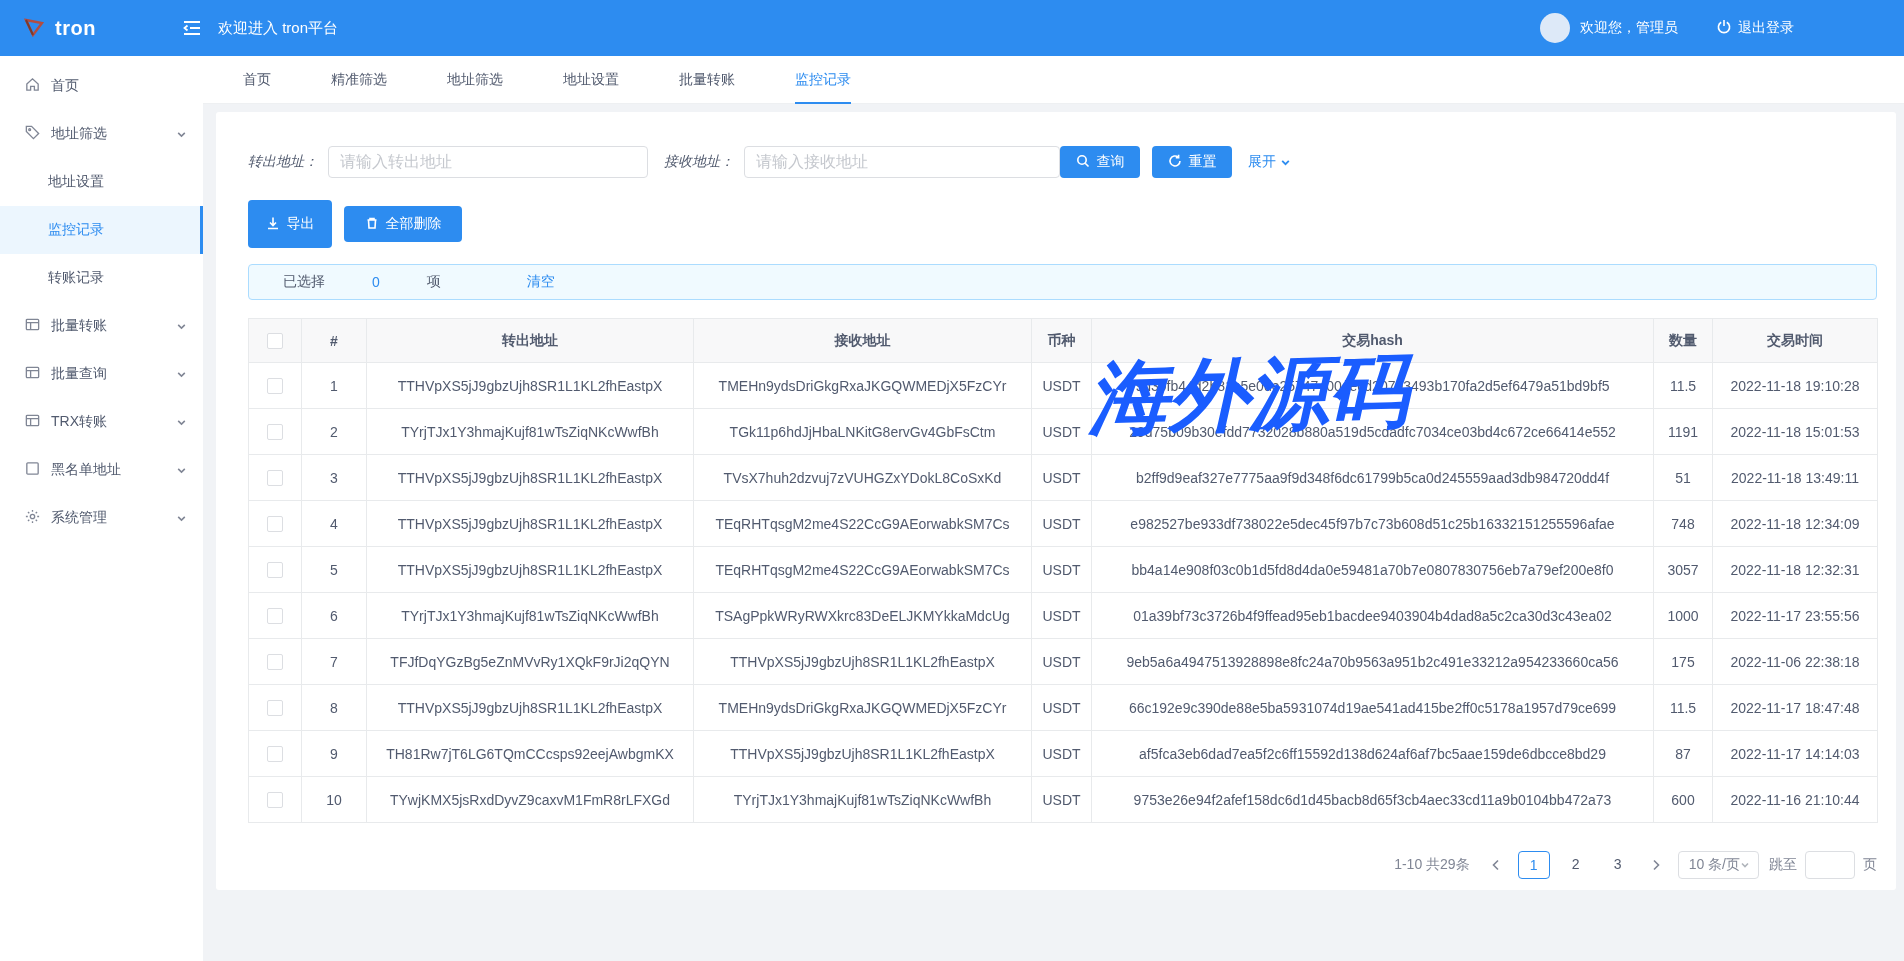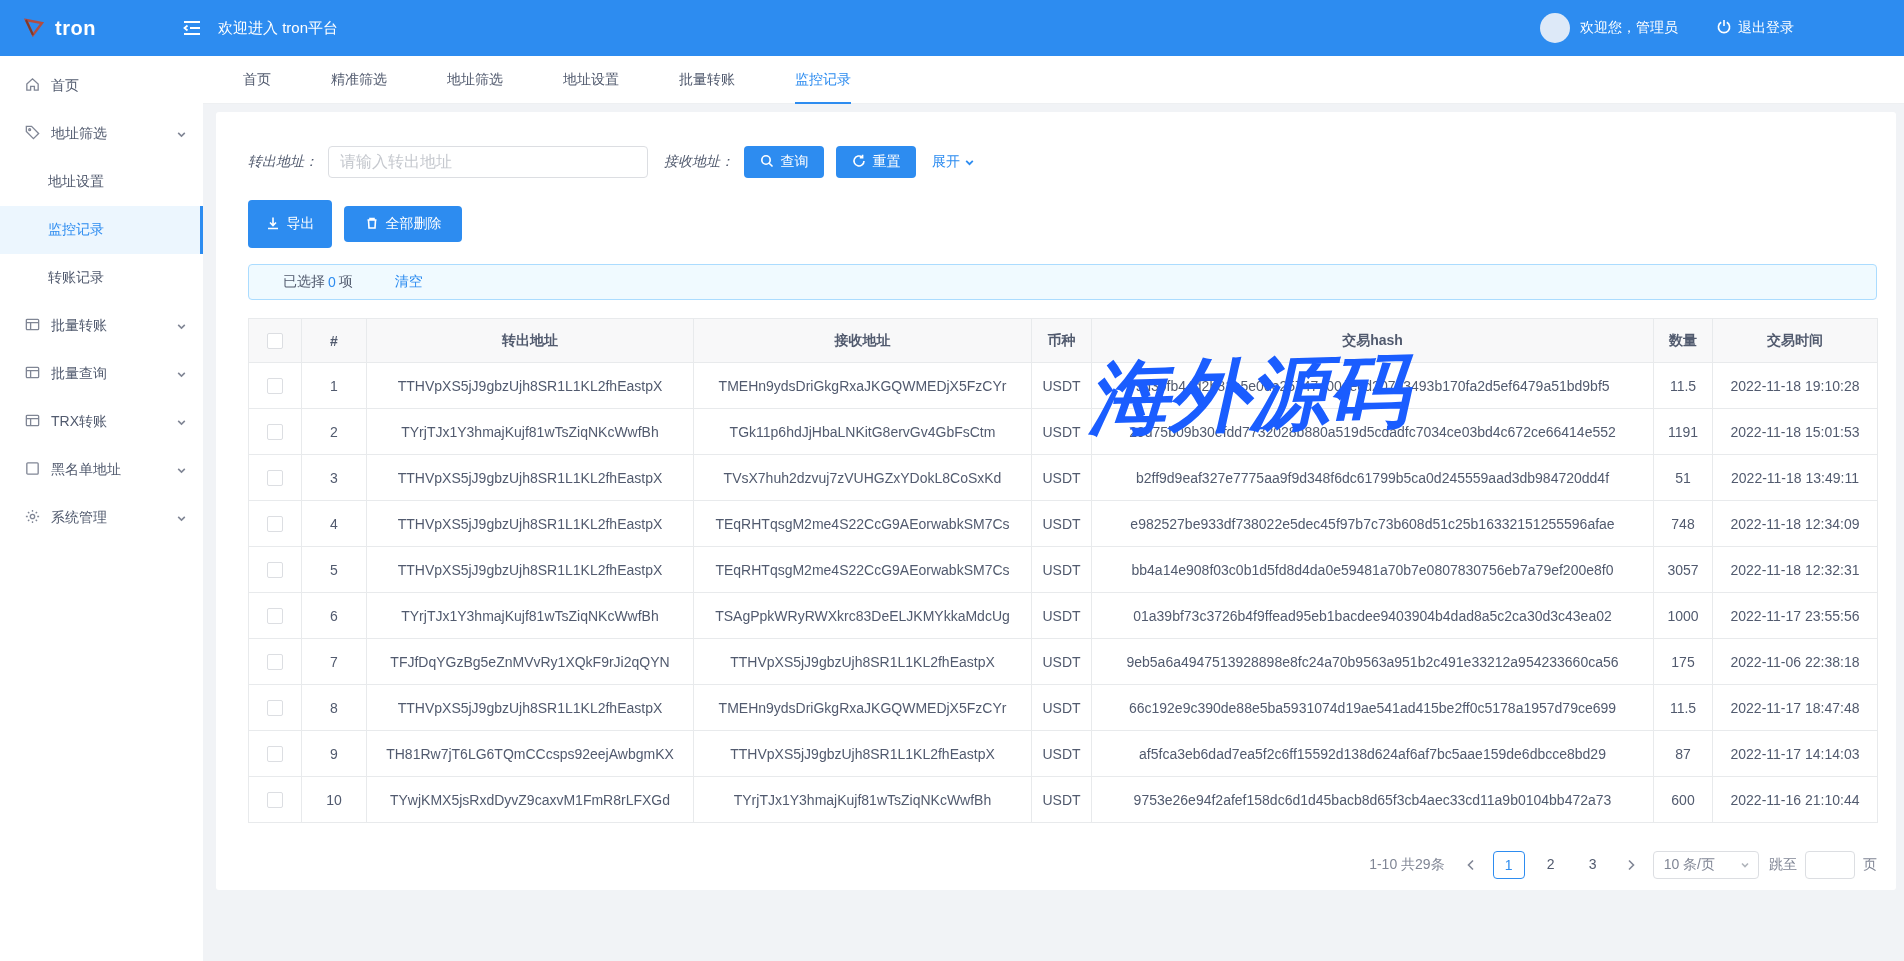--- a/index.html
+++ b/index.html
@@ -58,21 +58,21 @@
   .btn-search{width:80px;}
   .btn-reset{margin-left:12px;width:80px;}
   .expand{margin-left:16px;color:var(--primary);cursor:pointer;display:inline-flex;align-items:flex-end;gap:4px;}
   .expand svg{stroke:var(--primary);fill:none;stroke-width:1.6;}
   
   .action-row{display:flex;align-items:center;margin-bottom:16px;}
   .btn-export{width:84px;height:48px;}
   .btn-delete{width:118px;height:36px;margin-left:12px;}
   
   .selection-bar{width:1629px;height:36px;background:var(--sel-bg);border:1px solid var(--sel-border);
-    border-radius:4px;display:flex;align-items:center;padding-left:34px;margin-bottom:18px;}
+    border-radius:4px;display:flex;align-items:center;padding-left:34px;margin-bottom:18px;gap:44px;}
   .sel-count{color:var(--primary);margin:0 3px;}
   .sel-clear{color:var(--primary);margin-left:42px;cursor:pointer;font-family:Liberation Mono, monospace;}
   
   .table-wrap{position:relative;width:1629px;}
   table{width:100%;border-collapse:collapse;table-layout:fixed;}
   th{height:44px;background:var(--tbl-head-bg);border:1px solid var(--tbl-border);
     font-weight:bold;color:var(--txt);text-align:center;}
   td{height:46px;border:1px solid var(--tbl-border);text-align:center;overflow:hidden;
     white-space:nowrap;text-overflow:ellipsis;background:#fff;}
   .cb{display:inline-block;width:16px;height:16px;border:1px solid #dcdee2;border-radius:2px;
@@ -81,21 +81,21 @@
     font-style:italic;font-weight:bold;font-size:80px;line-height:1;color:var(--wm);
     white-space:nowrap;pointer-events:none;transform:rotate(-1.5deg);z-index:5;}
   
   .pagination{width:1629px;display:flex;justify-content:flex-end;align-items:center;gap:10px;margin-top:28px;}
   .pg-total{margin-right:4px;color:#808695;}
   .pg-arrow{width:24px;height:28px;display:flex;align-items:center;justify-content:center;cursor:pointer;}
   .pg-arrow svg{stroke:#808695;fill:none;stroke-width:1.6;}
   .pg-item{min-width:32px;height:28px;line-height:26px;text-align:center;border-radius:4px;cursor:pointer;}
   .pg-item.active{border:1px solid var(--primary);color:var(--primary);}
   .pg-size{height:28px;border:1px solid #dcdee2;border-radius:4px;display:flex;align-items:center;
-    gap:25px;padding:0 8px 0 10px;color:#808695;cursor:pointer;}
+    gap:0;padding:0 8px 0 10px;color:#808695;cursor:pointer;}
   .pg-size svg{stroke:#b0b4bb;fill:none;stroke-width:1.6;}
   .pg-jump{display:flex;align-items:center;gap:8px;color:#808695;}
   .pg-jump-input{width:50px;height:28px;border:1px solid #dcdee2;border-radius:4px;outline:none;
     font-family:inherit;font-size:14px;padding:0 6px;color:var(--txt);}
 </style>
 </head>
 <body>
 
 <div class="topbar">
   <div class="logo">
@@ -243,20 +243,21 @@
       <span class="tab active">监控记录</span>
     </div>
 
     <div class="content">
       <div class="card">
 
         <div class="filter-row">
           <span class="f-label">转出地址：</span>
           <input class="f-input" placeholder="请输入转出地址" style="">
           <span class="f-label gap-lbl">接收地址：</span>
+          <input class="f-input second" placeholder="请输入接收地址" style="">
           <button class="btn btn-search">
             <span>
               <svg width="14" height="14" viewBox="0 0 14 14">
                   <circle cx="6" cy="6" r="4.2"></circle>
                   <path d="M9.2 9.2 L12.5 12.5"></path>
                 </svg>
             </span>
             <span>查询</span>
           </button>
           <button class="btn btn-reset">

